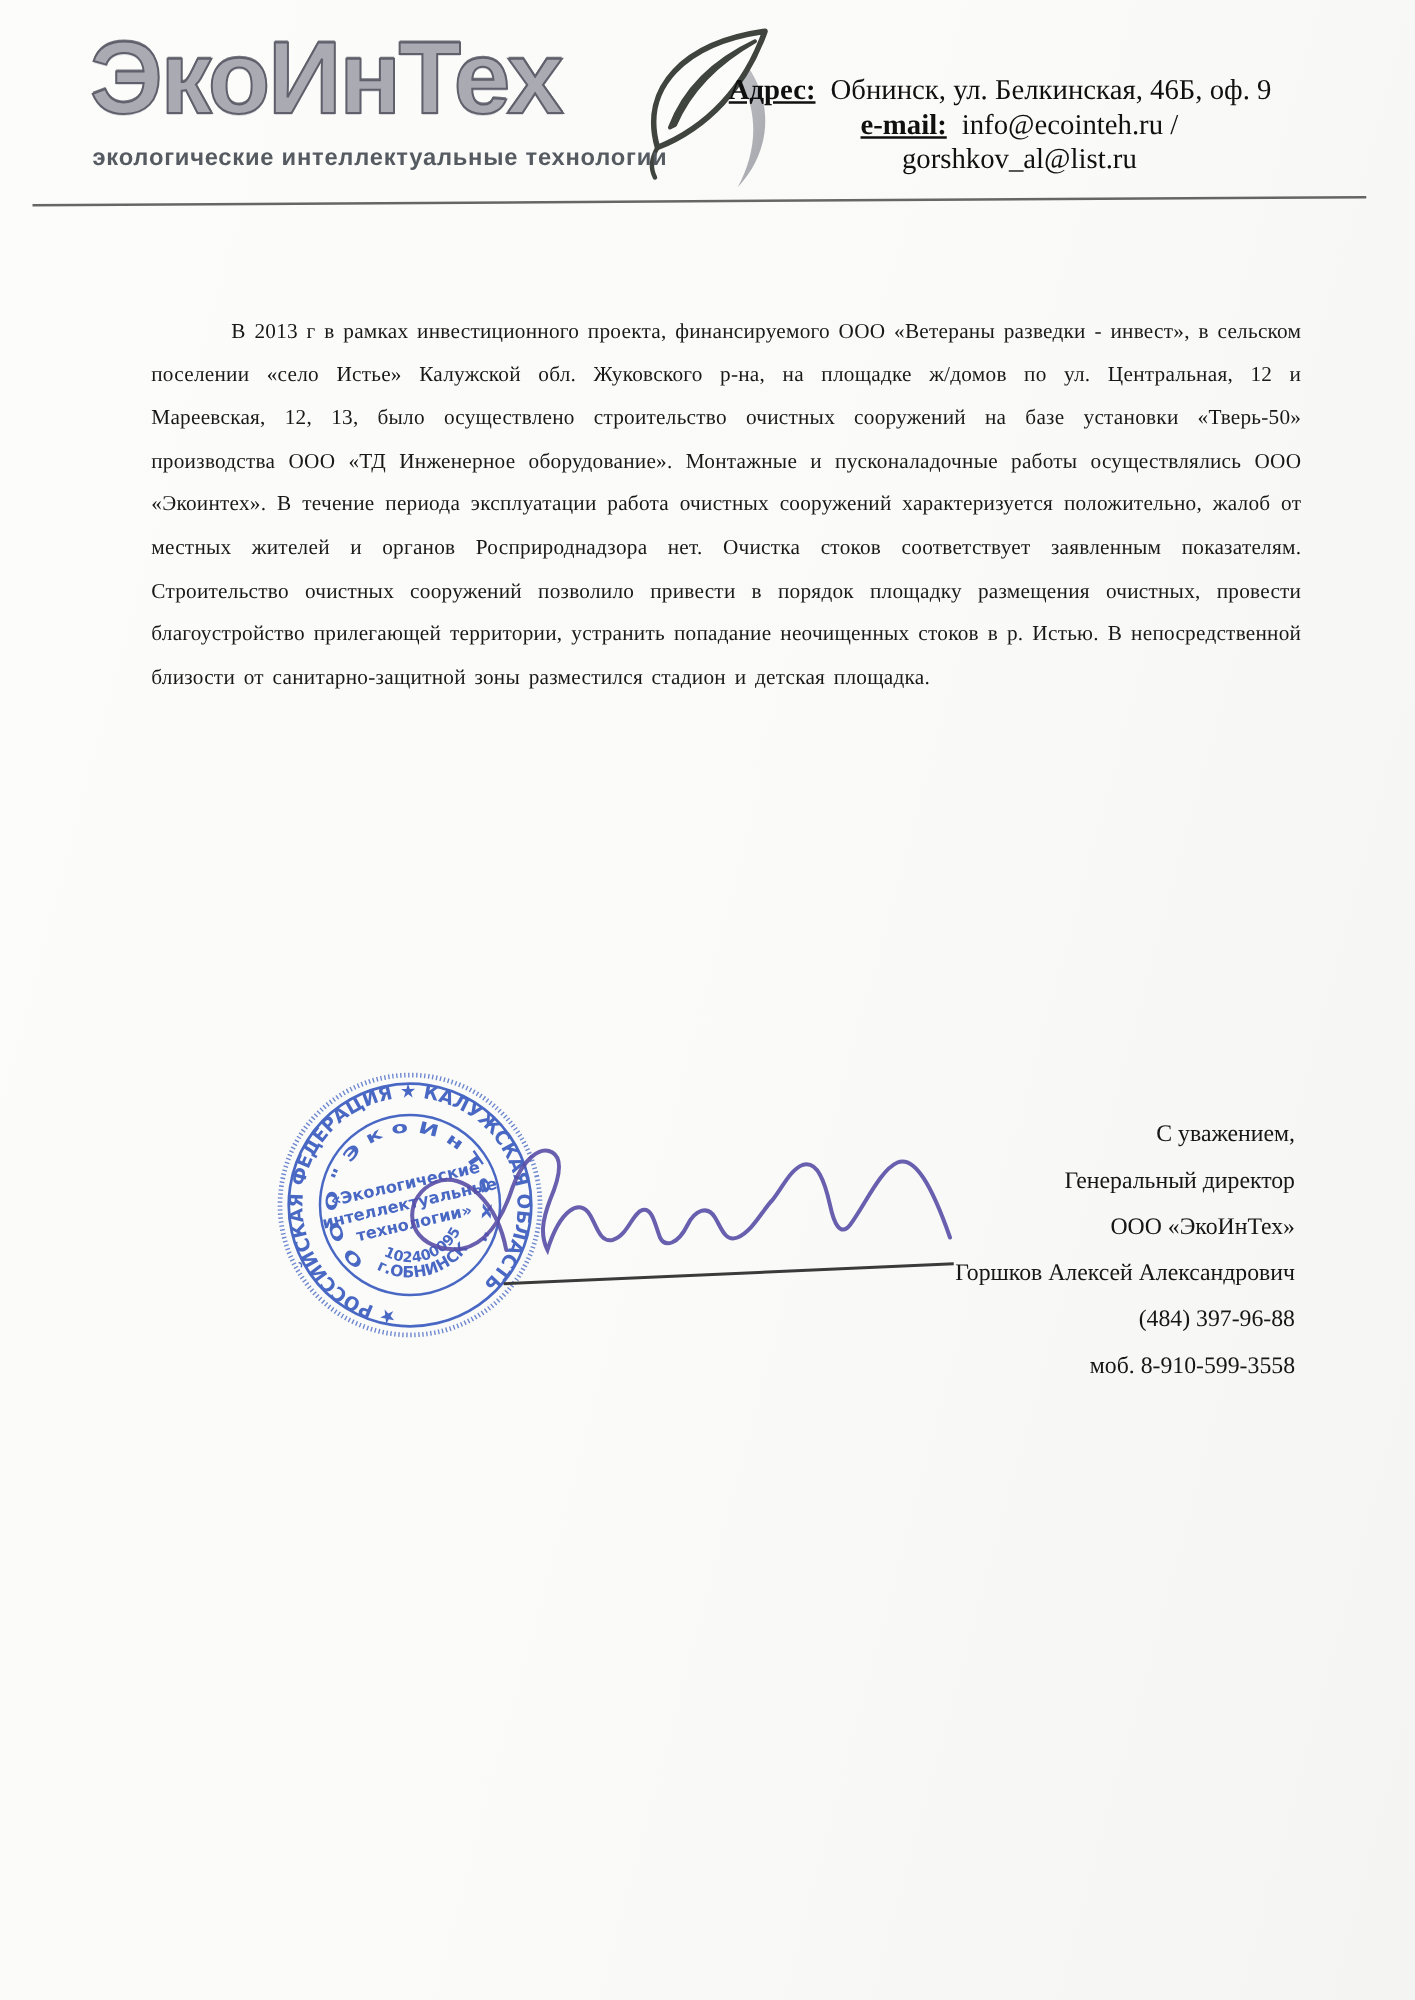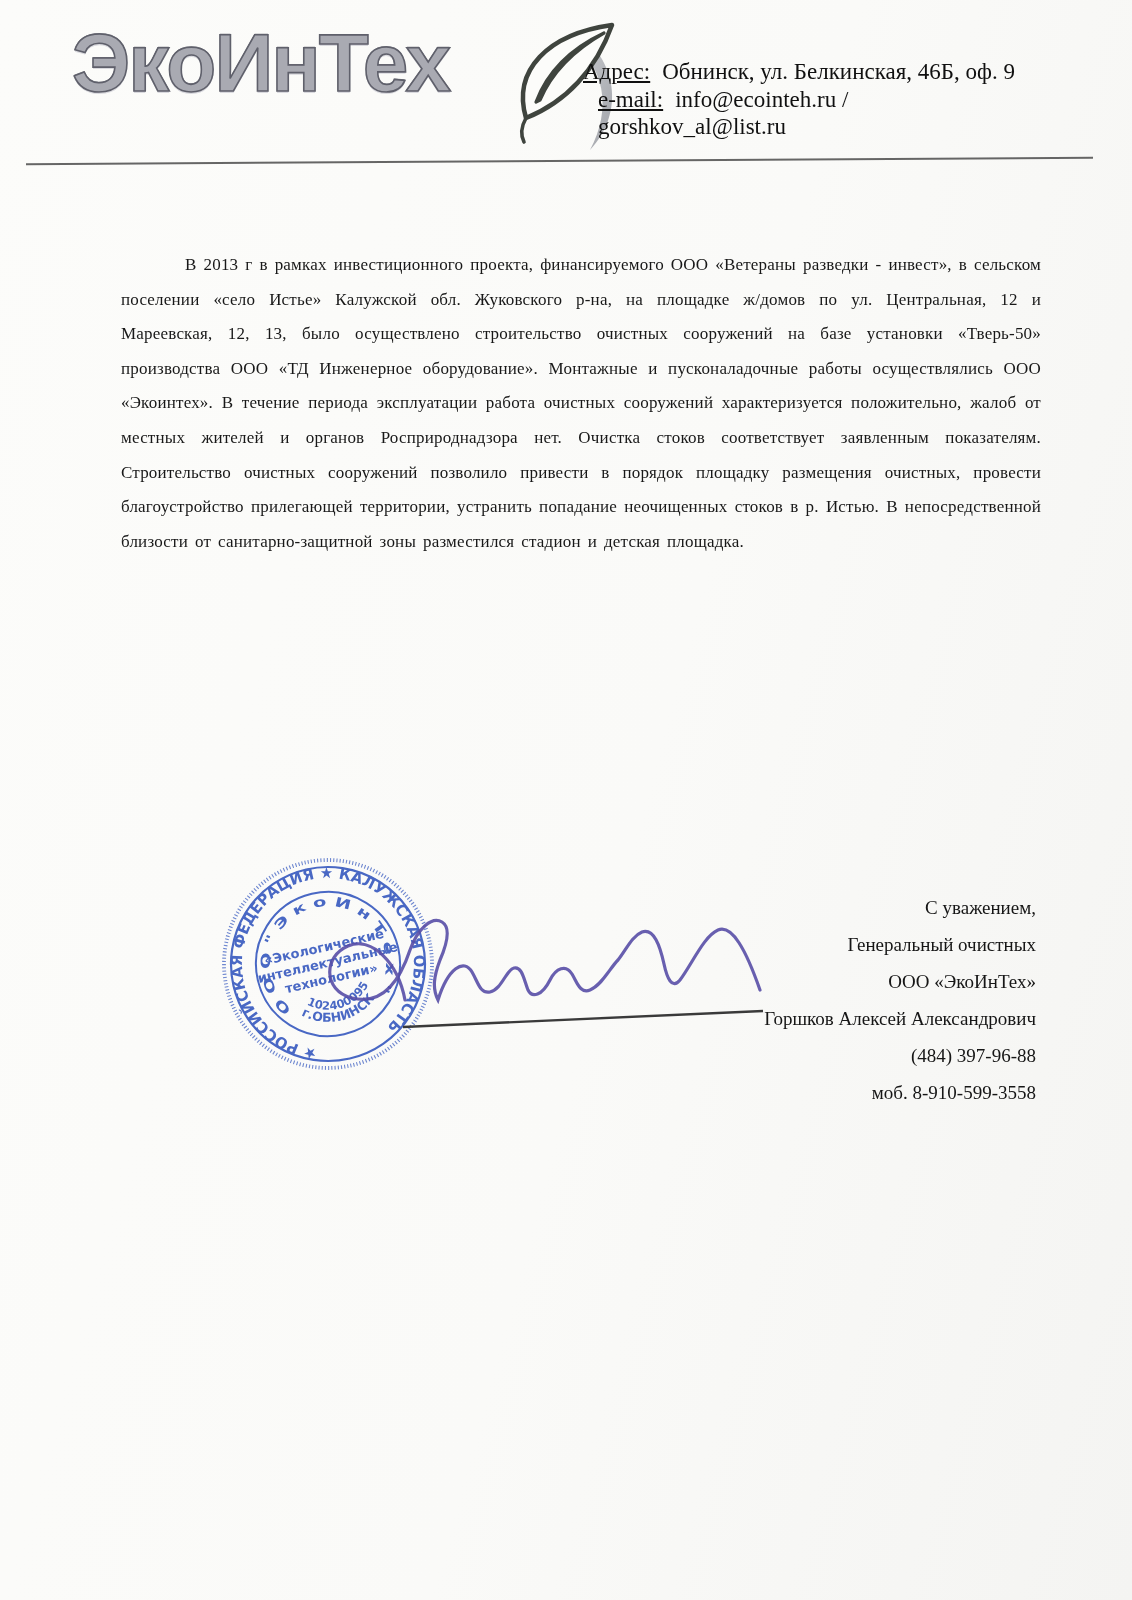--- a/index.html
+++ b/index.html
@@ -20,23 +20,23 @@
     text-shadow:0 2px 0 #d9d9de, 0 -1px 0 #75767f;
   }
   .leaf-svg{position:absolute;left:372px;top:0px;}
   .tagline{
     position:absolute;left:2px;top:96px;width:452px;
     font-family:"Liberation Sans",sans-serif;font-weight:700;
     font-size:19px;color:#565b62;letter-spacing:.6px;white-space:nowrap;
   }
   .contact{position:absolute;left:583px;top:58px;width:450px;
     font-size:23px;line-height:27.5px;color:#101010;}
-  .contact .lbl{font-weight:400;text-decoration:underline;margin-right:12px;}
+  .contact .lbl{font-weight:700;text-decoration:underline;margin-right:12px;}
   .c-line.l2{padding-left:52px;}
-  .c-line.l3{padding-left:15px;}
+  .c-line.l3{padding-left:15px;text-align:center;}
   .rule{
     position:absolute;left:26px;top:160px;width:1067px;height:2.2px;
     background:#4b4b4b;transform:rotate(-0.35deg);opacity:.85;
   }
   
   .body-text{
     position:absolute;left:121px;top:248px;width:920px;margin:0;
     font-size:17px;line-height:34.6px;text-align:justify;
     text-indent:64px;letter-spacing:.2px;word-spacing:2.5px;color:#181818;
   }
@@ -69,20 +69,21 @@
 
         <path d="M 132,12 C 172,38 182,92 146,130 C 168,90 162,44 122,18 Z" fill="url(#swooshG)" opacity="0.75"></path>
 
         <path d="M 82,98 C 68,50 104,14 168,5 C 152,50 122,82 82,98 Z" fill="#fcfcfa" stroke="#3f443e" stroke-width="4.5" stroke-linejoin="round"></path>
 
         <path d="M 92,82 C 104,50 128,28 160,13 C 130,30 108,52 96,80 Z" fill="none" stroke="#3f443e" stroke-width="3.2" stroke-linejoin="round"></path>
 
         <path d="M 82,98 C 77,107 76,114 80,122" fill="none" stroke="#3f443e" stroke-width="3.6" stroke-linecap="round"></path>
       </svg>
     </div>
+    <div class="tagline">экологические интеллектуальные технологии</div>
   </div>
 
   <div class="contact">
     <div class="c-line l1">
       <span class="lbl">Адрес:</span><span>Обнинск, ул. Белкинская, 46Б, оф. 9</span>
     </div>
     <div class="c-line l3">
       <span class="lbl">e-mail:</span><span>info@ecointeh.ru / gorshkov_al@list.ru</span>
     </div>
   </div>
@@ -123,20 +124,20 @@
              C 138,40 152,28 162,34 C 172,40 166,58 160,72 C 154,88 152,100 158,112
              C 168,80 184,70 192,84 C 198,94 200,106 210,104 C 222,101 226,82 234,80
              C 242,78 244,92 248,102 C 252,110 262,108 270,92 C 276,80 286,76 292,86
              C 297,94 300,106 310,102 C 322,97 330,80 338,72
              C 346,62 352,48 362,44 C 374,40 380,58 384,76 C 387,90 392,102 400,92
              C 412,76 424,48 438,42 C 452,36 466,62 480,102" fill="none" stroke="#584ea6" stroke-width="3.2" stroke-linecap="round" opacity="0.9"></path>
   </svg>
 
   <div class="closing">
     <div>С уважением,</div>
-    <div>Генеральный очистных</div>
+    <div>Генеральный директор</div>
     <div>ООО «ЭкоИнТех»</div>
     <div>Горшков Алексей Александрович</div>
     <div>(484) 397-96-88</div>
     <div>моб. 8-910-599-3558</div>
   </div>
 
 </div>
 
 </body></html>

